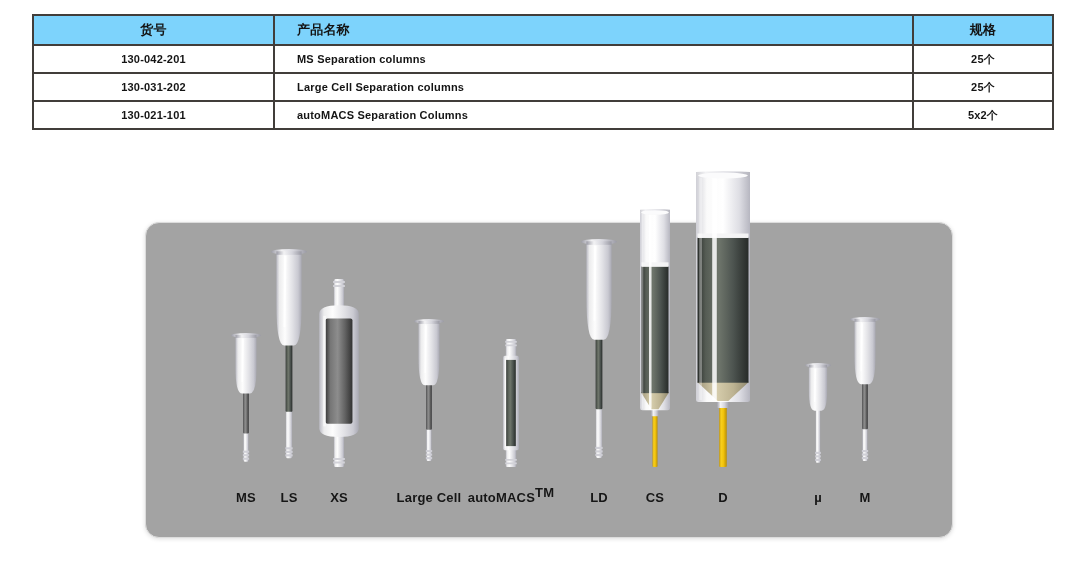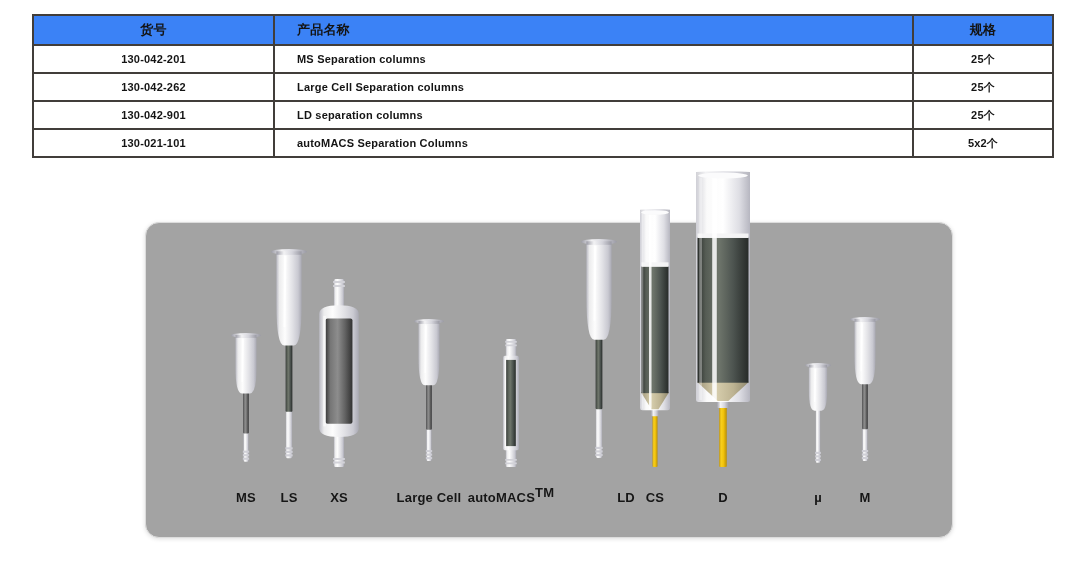--- a/index.html
+++ b/index.html
@@ -31,21 +31,21 @@
     border: 2px solid #413d3a;
     font-size: 11px;
     color: #141414;
     height: 28px;
     padding: 0 6px;
     font-weight: bold;
     letter-spacing: .2px;
     box-sizing: border-box;
   }
   #product-table thead th {
-    background: #3b82f6;
+    background: #7dd3fc;
     height: 30px;
     text-align: center;
     font-size: 13px;
     font-family: Liberation Mono, monospace;
   }
   #product-table thead th.th-name { text-align: left; padding-left: 22px; }
   #product-table tbody td.col-code { text-align: center; }
   #product-table tbody td.col-name { text-align: left; padding-left: 22px; }
   #product-table tbody td.col-spec { text-align: center; }
 
@@ -109,27 +109,22 @@
       <th class="th-spec">规格</th>
     </tr>
   </thead>
   <tbody id="table-body">
       <tr>
         <td class="col-code">130-042-201</td>
         <td class="col-name">MS Separation columns</td>
         <td class="col-spec">25个</td>
       </tr>
       <tr>
-        <td class="col-code">130-042-262</td>
+        <td class="col-code">130-031-202</td>
         <td class="col-name">Large Cell Separation columns</td>
-        <td class="col-spec">25个</td>
-      </tr>
-      <tr>
-        <td class="col-code">130-042-901</td>
-        <td class="col-name">LD separation columns</td>
         <td class="col-spec">25个</td>
       </tr>
       <tr>
         <td class="col-code">130-021-101</td>
         <td class="col-name">autoMACS Separation Columns</td>
         <td class="col-spec">5x2个</td>
       </tr>
     </tbody>
 </table>
 
@@ -544,21 +539,21 @@
              L 30.6 5.040000000000001
              L 30.6 57.708
              Q 30.6 100.8 22.59 100.8
              L 13.41 100.8
              Q 5.4 100.8 5.4 57.708 Z" fill="url(#gradGlass)"></path>
     <path d="M 12.96 7.040000000000001 L 15.48 7.040000000000001 L 14.472 81.648 L 12.456 81.648 Z" fill="#ffffff" opacity=".85"></path>
 
     <ellipse cx="18" cy="2.7720000000000007" rx="18" ry="2.7720000000000007" fill="url(#gradRim)"></ellipse>
     <rect x="5.4" y="2.2680000000000007" width="25.2" height="3.5280000000000005" fill="url(#gradRim)"></rect>
   </svg></div>
-      <div class="col-label" style="left: 453px; margin-left: 27px;"><span>LD</span></div>
+      <div class="col-label" style="left: 453px;"><span>LD</span></div>
       <div class="col-fig" style="left: 494px;">
   <svg viewBox="0 0 30 258" width="30" height="258">
 <defs>
   <linearGradient id="gradGlass" x1="0" y1="0" x2="1" y2="0">
     <stop offset="0%" stop-color="#b9b9c2"></stop>
     <stop offset="12%" stop-color="#ececed"></stop>
     <stop offset="34%" stop-color="#fdfdfd"></stop>
     <stop offset="62%" stop-color="#e3e3e7"></stop>
     <stop offset="86%" stop-color="#c9c9d1"></stop>
     <stop offset="100%" stop-color="#a9a9b3"></stop>

